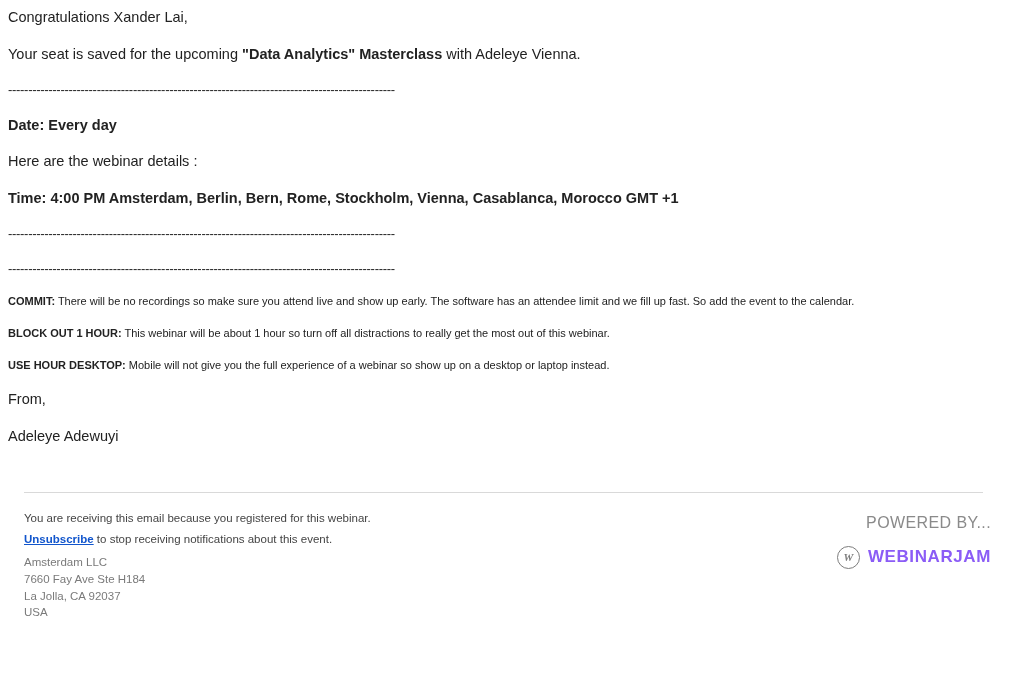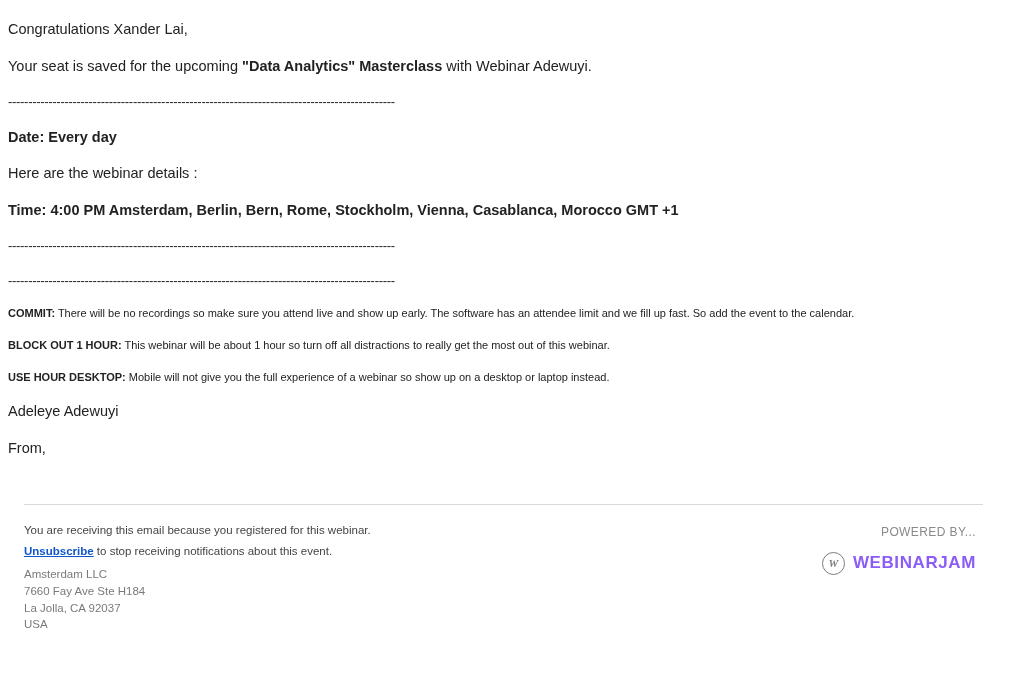--- a/index.html
+++ b/index.html
@@ -10,21 +10,21 @@
   body {
     width: 1015px;
     height: 700px;
     font-family: "Liberation Sans", sans-serif;
     color: #222222;
     font-size: 14.5px;
     line-height: 1.35;
     overflow: hidden;
   }
   .email-body {
-    padding: 20px 32px 0 8px;
+    padding: 8px 32px 0 8px;
   }
   .para {
     margin: 0 0 17px 0;
     font-size: 14.5px;
     color: #222;
   }
   .divider-text {
     margin: 0 0 17px 0;
     font-size: 13px;
     letter-spacing: -0.3px;
@@ -48,21 +48,21 @@
   }
   .footer-rule {
     border: 0;
     border-top: 1px solid #d9d9d9;
     margin: 46px 32px 0 24px;
   }
   .footer {
     display: flex;
     justify-content: space-between;
     align-items: flex-start;
-    padding: 17px 39px 0 24px;
+    padding: 17px 24px 0 24px;
   }
   .footer-left {
     font-size: 11.5px;
     color: #444444;
     line-height: 1.45;
   }
   .footer-note {
     color: #444;
     margin-bottom: 4px;
   }
@@ -75,21 +75,21 @@
     color: #7a7a7a;
     font-size: 11.5px;
     line-height: 1.45;
     margin-top: 7px;
   }
   .footer-right {
     text-align: right;
     padding-top: 2px;
   }
   .powered-by {
-    font-size: 12px;
+    font-size: 16px;
     color: #8a8a8a;
     letter-spacing: 0.4px;
     margin-bottom: 12px;
   }
   .brand {
     display: flex;
     align-items: center;
     justify-content: flex-end;
     gap: 8px;
   }
@@ -115,21 +115,21 @@
   }
 </style>
 </head>
 <body>
 
 <div class="email-body">
 
   <p class="para">Congratulations Xander Lai,</p>
 
   <p class="para">
-    <span>Your seat is saved for the upcoming </span><span class="bold">"Data Analytics" Masterclass</span><span> with Webinar Adewuyi.</span>
+    <span>Your seat is saved for the upcoming </span><span class="bold">"Data Analytics" Masterclass</span><span> with Adeleye Vienna.</span>
   </p>
 
   <p class="divider-text">------------------------------------------------------------------------------------------------</p>
 
   <p class="para bold">Date: Every day</p>
 
   <p class="para">Here are the webinar details :</p>
 
   <p class="para bold">Time: 4:00 PM Amsterdam, Berlin, Bern, Rome, Stockholm, Vienna, Casablanca, Morocco GMT +1</p>
 
@@ -143,23 +143,23 @@
   </p>
 
   <p class="body-block">
     <span class="bold">BLOCK OUT 1 HOUR:</span><span> This webinar will be about 1 hour so turn off all distractions to really get the most out of this webinar.</span>
   </p>
 
   <p class="body-block">
     <span class="bold">USE HOUR DESKTOP:</span><span> Mobile will not give you the full experience of a webinar so show up on a desktop or laptop instead.</span>
   </p>
 
+  <p class="para">From,</p>
+
   <p class="para">Adeleye Adewuyi</p>
-
-  <p class="para">From,</p>
 
 </div>
 
 <hr class="footer-rule">
 
 <div class="footer">
 
   <div class="footer-left">
     <div class="footer-note">You are receiving this email because you registered for this webinar.</div>
     <div class="footer-note">

